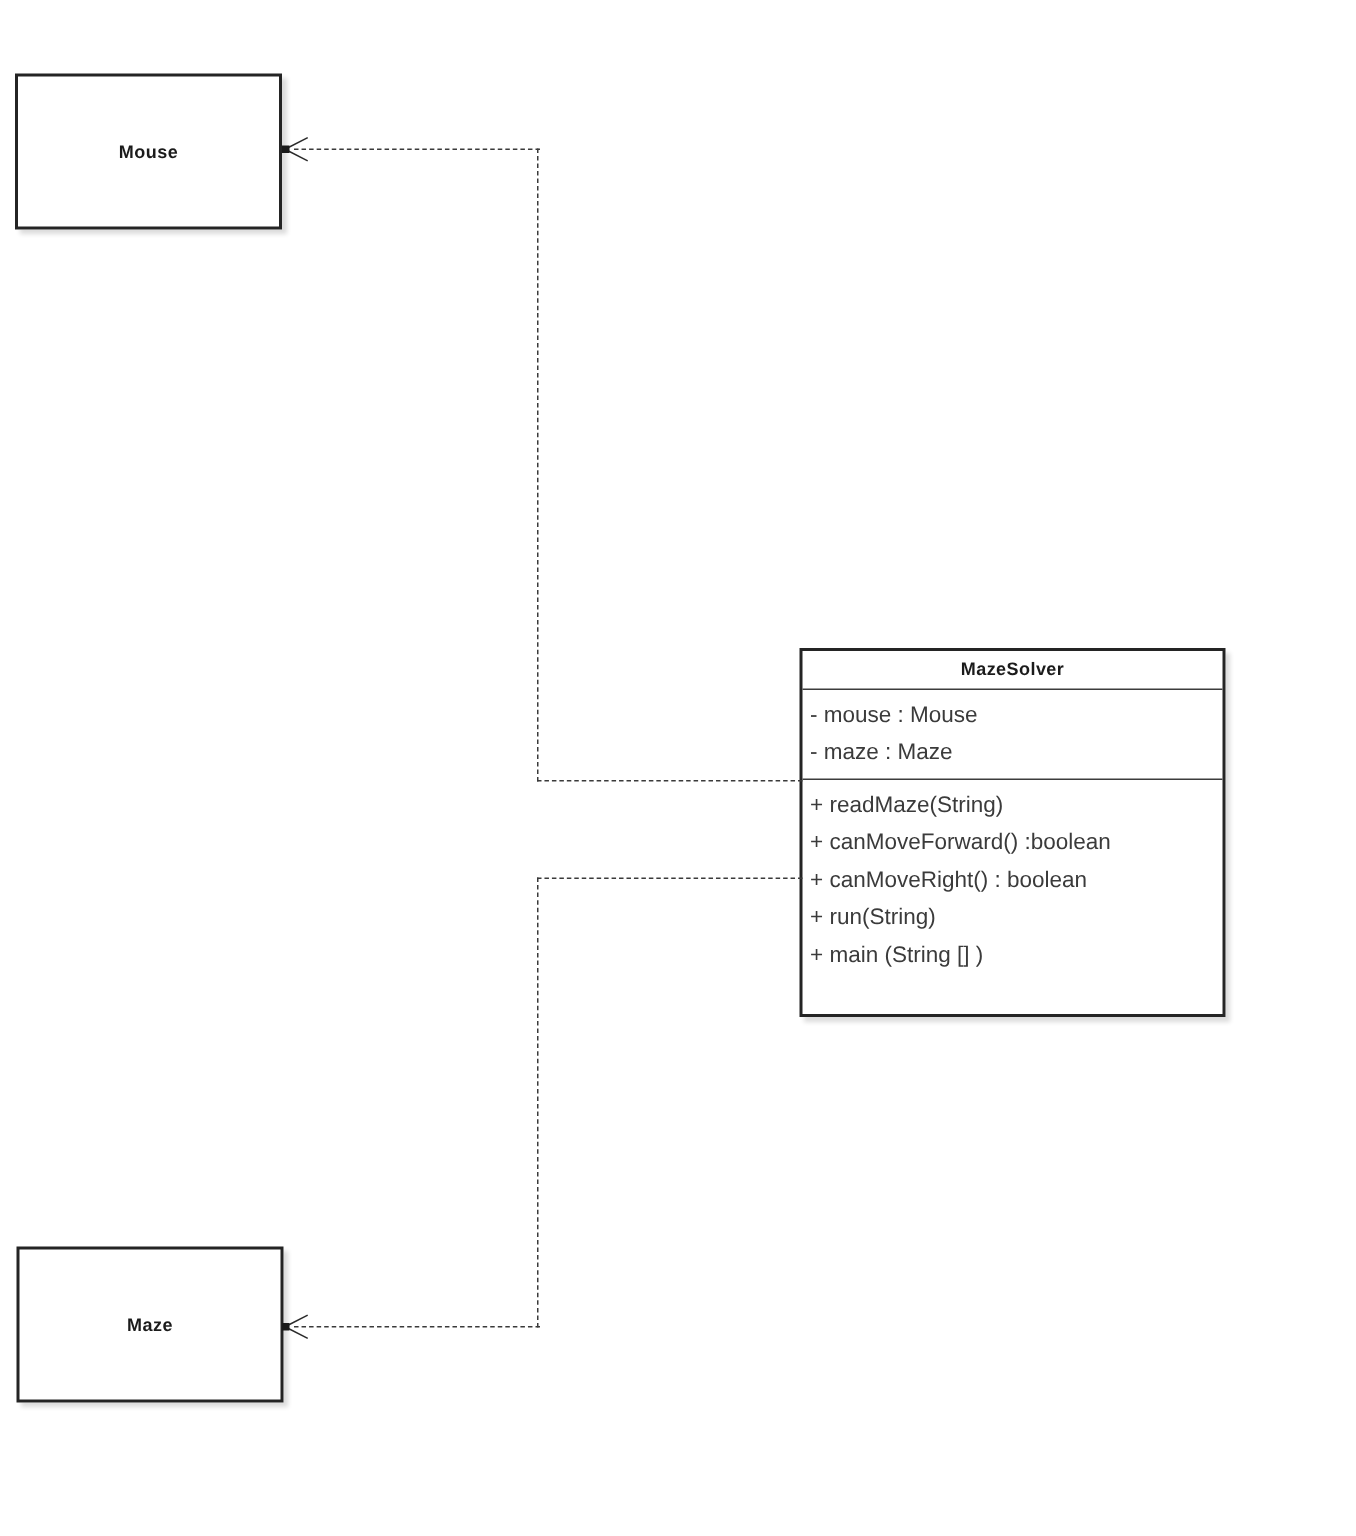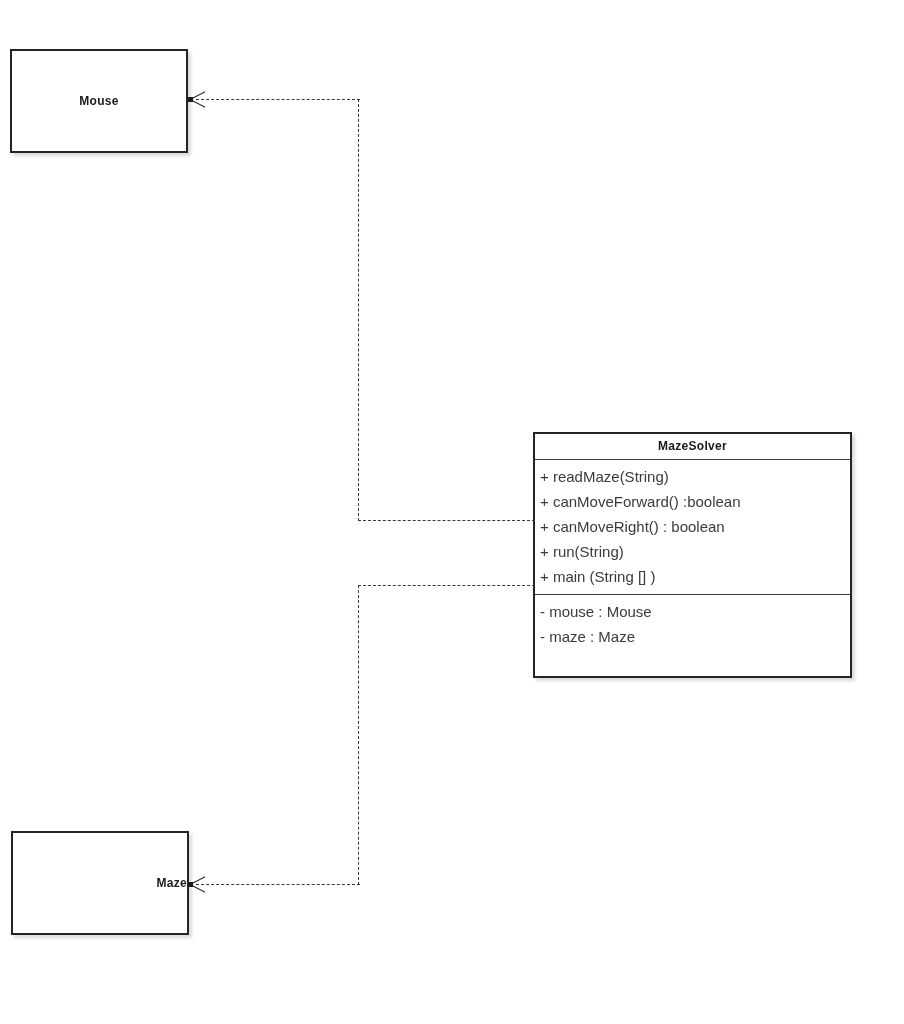--- a/index.html
+++ b/index.html
@@ -101,41 +101,41 @@
 </style>
 </head>
 <body>
 
 <div id="canvas">
 
   <div class="uml-class simple" style="left:10px; top:49px; width:178px; height:104px;">
     <div class="class-title">Mouse</div>
   </div>
 
-  <div class="uml-class simple" style="left:11px; top:831px; width:178px; height:104px;justify-content:flex-end;">
+  <div class="uml-class simple" style="left:11px; top:831px; width:178px; height:104px;">
     <div class="class-title">Maze</div>
   </div>
 
-  <div class="uml-class" style="left:533px; top:432px; width:319px; height:246px;">
+  <div class="uml-class" style="left:533px; top:432px; width:284px; height:246px;">
 
     <div class="compartment header">
       <div class="class-title">MazeSolver</div>
+    </div>
+
+    <div class="compartment">
+      <div class="member">- mouse : Mouse</div>
+      <div class="member">- maze : Maze</div>
     </div>
 
     <div class="compartment">
       <div class="member">+ readMaze(String)</div>
       <div class="member">+ canMoveForward() :boolean</div>
       <div class="member">+ canMoveRight() : boolean</div>
       <div class="member">+ run(String)</div>
       <div class="member">+ main (String [] )</div>
-    </div>
-
-    <div class="compartment">
-      <div class="member">- mouse : Mouse</div>
-      <div class="member">- maze : Maze</div>
     </div>
   </div>
 
   <div class="dep-h" style="left:196px; top:99px; width:164px;"></div>
   <div class="dep-v" style="left:358px; top:99px; height:422px;"></div>
   <div class="dep-h" style="left:358px; top:520px; width:177px;"></div>
   <div class="arrowhead" style="left:190px; top:99px;">
     <span class="up"></span>
     <span class="down"></span>
     <span class="dot"></span>

